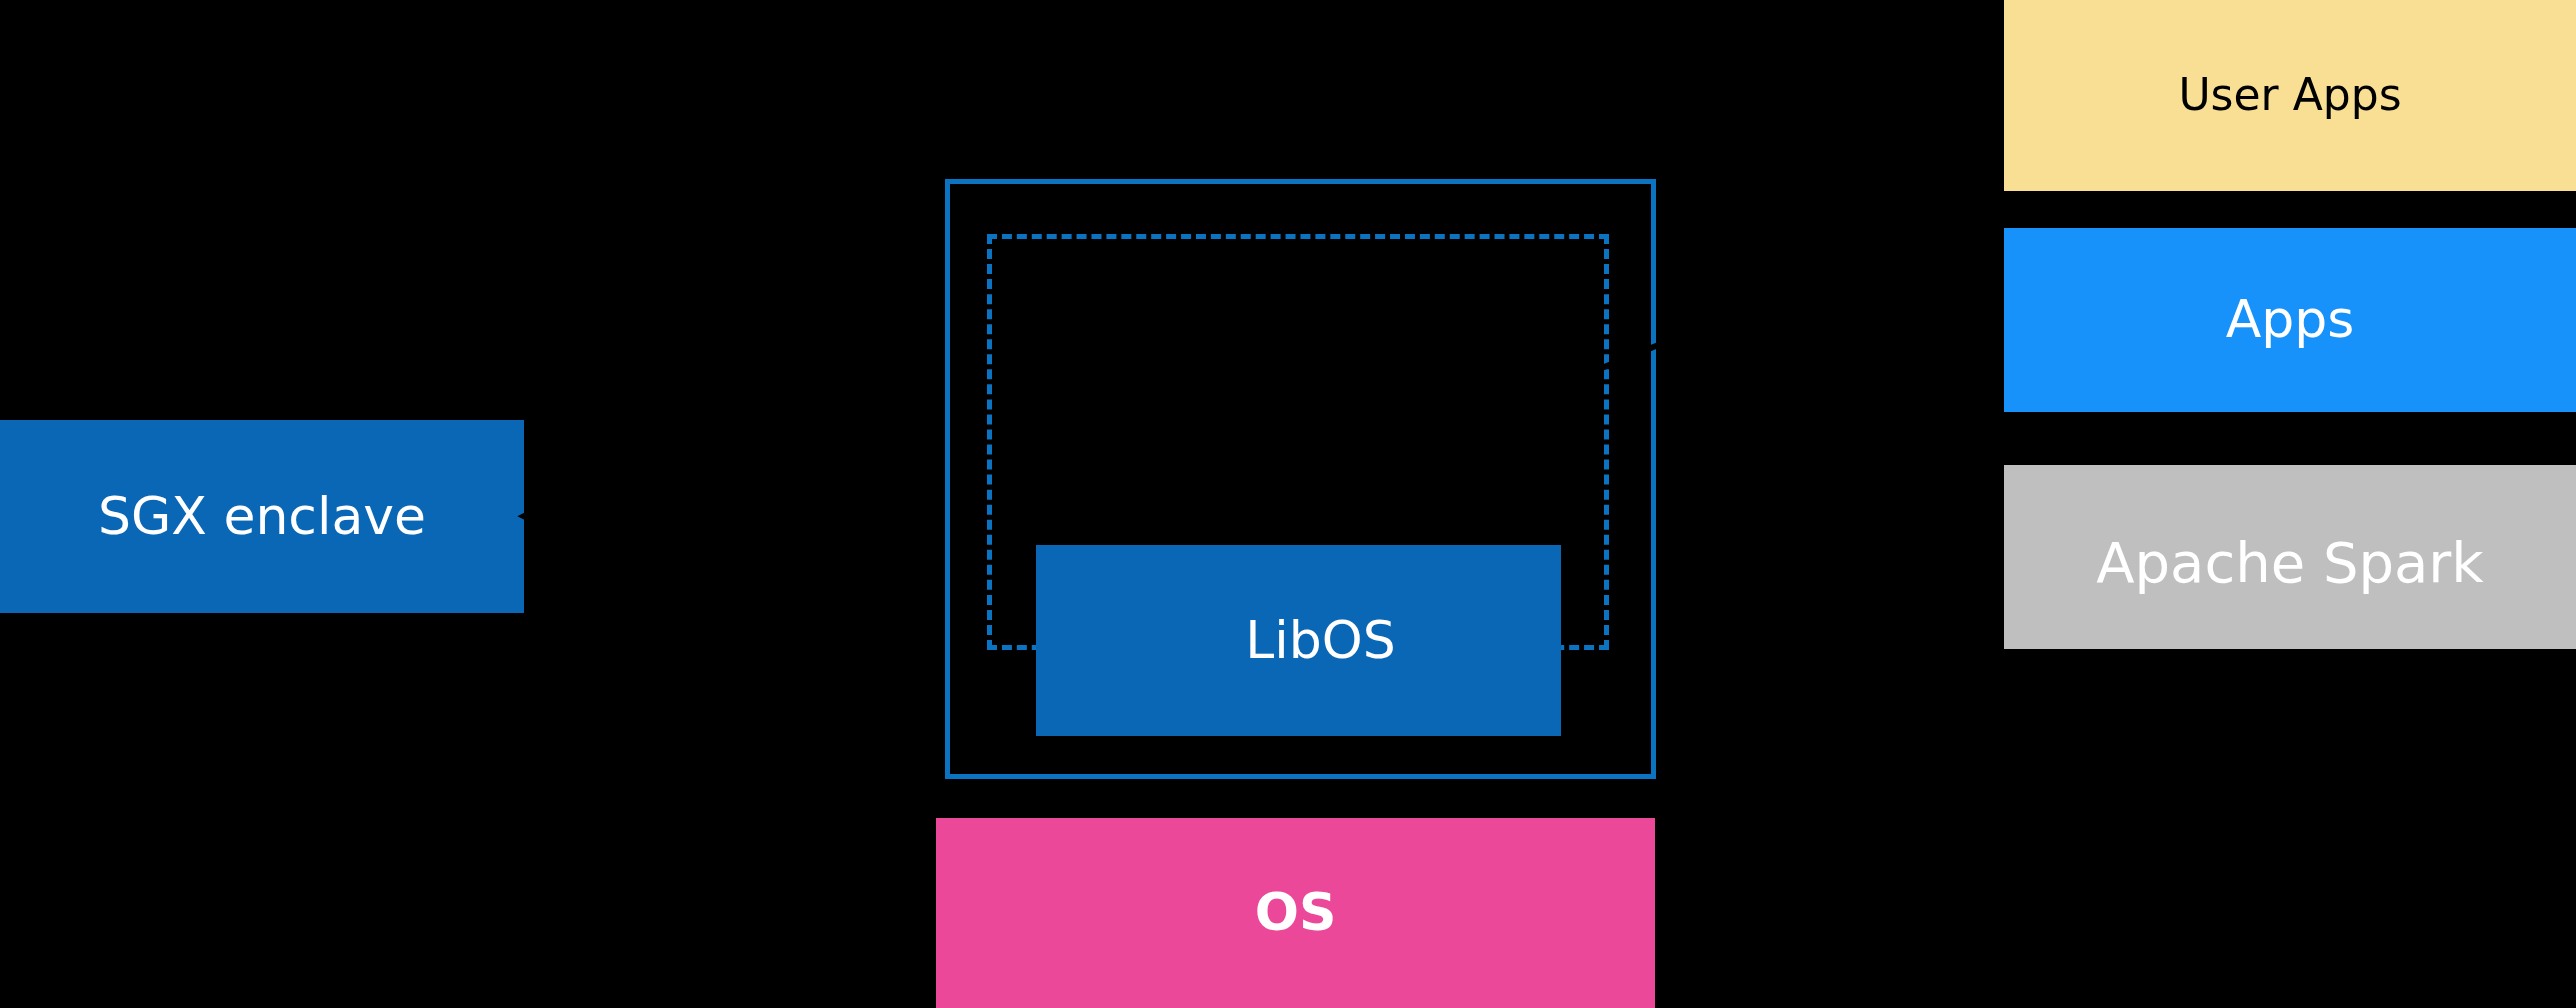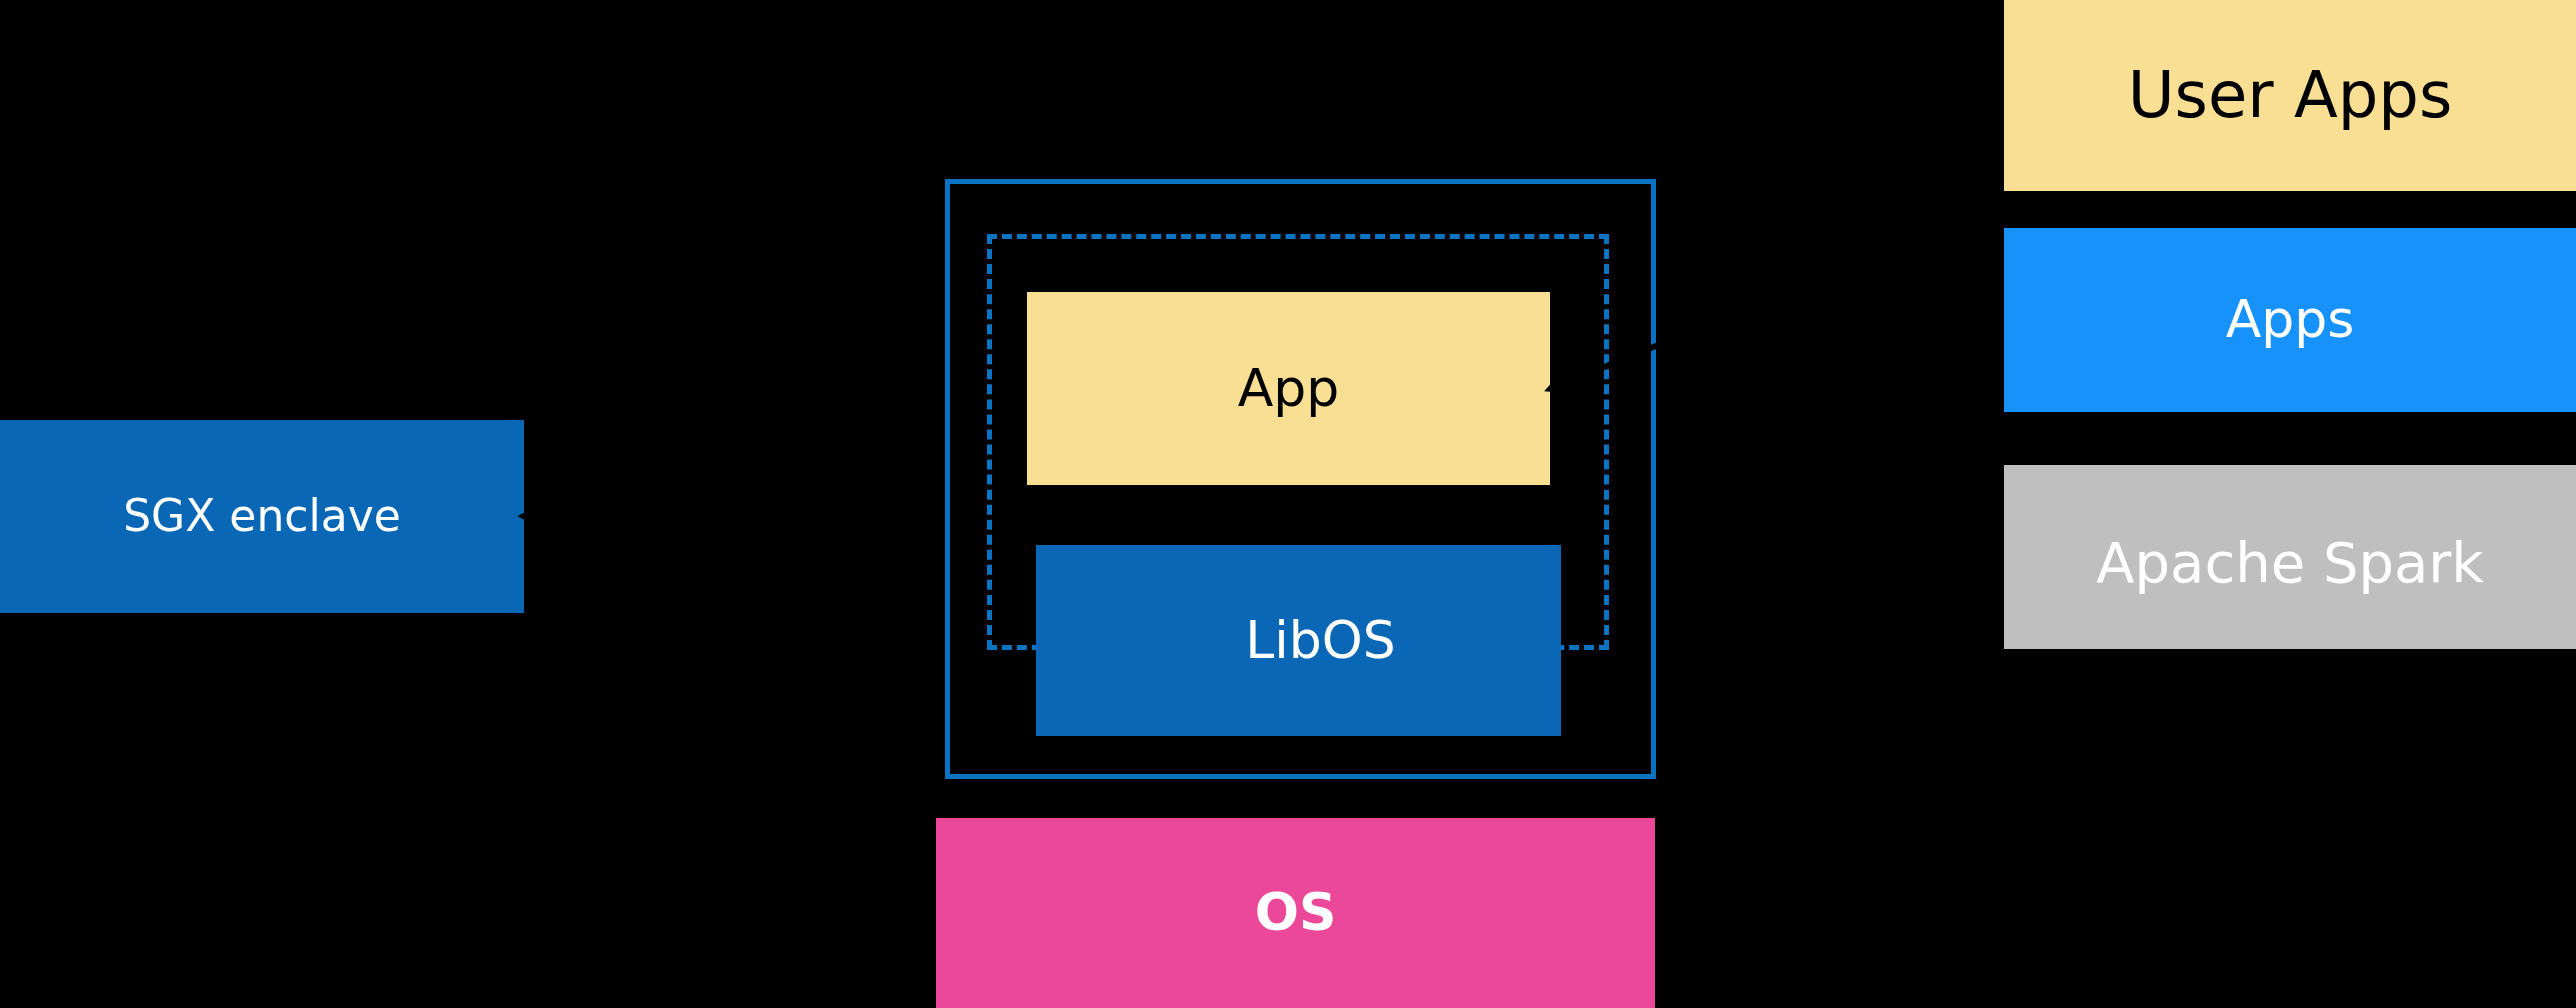--- a/index.html
+++ b/index.html
@@ -35,21 +35,21 @@
   
   #sgx-enclave-box {
     left: 0px;
     top: 420px;
     width: 524px;
     height: 193px;
     background: #0A67B5;
   }
   #sgx-enclave-box .label {
     color: #FFFFFF;
-    font-size: 44px;
+    font-size: 52px;
     font-weight: 400;
   }
 
   
   #enclave-container {
     left: 945px;
     top: 179px;
     width: 711px;
     height: 600px;
     border: 5.9px solid #0A73C2;
@@ -104,21 +104,21 @@
   
   #user-apps-box {
     left: 2004px;
     top: -0.8px;
     width: 572px;
     height: 192px;
     background: #F8DF94;
   }
   #user-apps-box .label {
     color: #000000;
-    font-size: 64px;
+    font-size: 44px;
     font-weight: 400;
   }
   #bigdl-box {
     left: 2004px;
     top: 228px;
     width: 572px;
     height: 184px;
     background: #1792FA;
   }
   #bigdl-box .label {
@@ -156,23 +156,20 @@
 <div id="stage">
 
   <div class="box" id="sgx-enclave-box">
     <span class="label">SGX enclave</span>
   </div>
 
   <div class="box" id="enclave-container"></div>
 
   <div class="box" id="trusted-region"></div>
 
-  <div class="box" id="app-box">
-    <span class="label">App</span>
-  </div>
 
   <div class="box" id="libos-box">
     <span class="label">LibOS</span>
   </div>
 
   <div class="box" id="os-box">
     <span class="label">OS</span>
   </div>
 
   <div class="box" id="user-apps-box">

